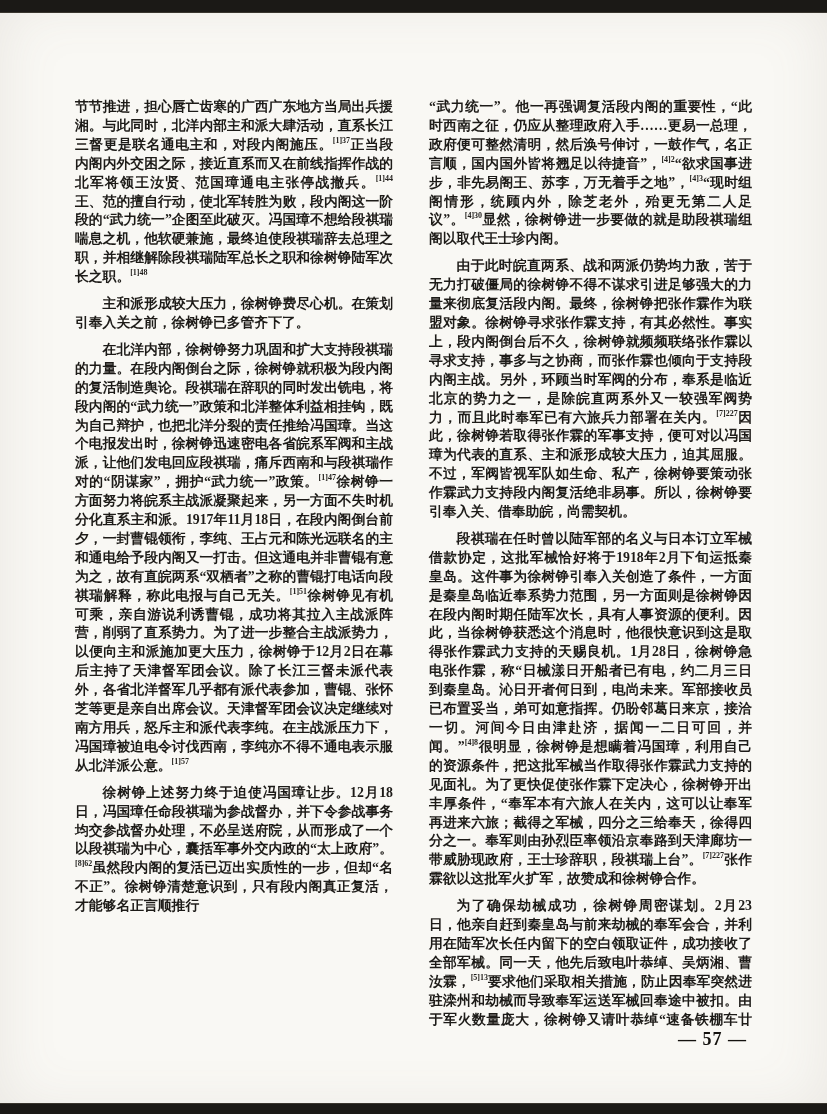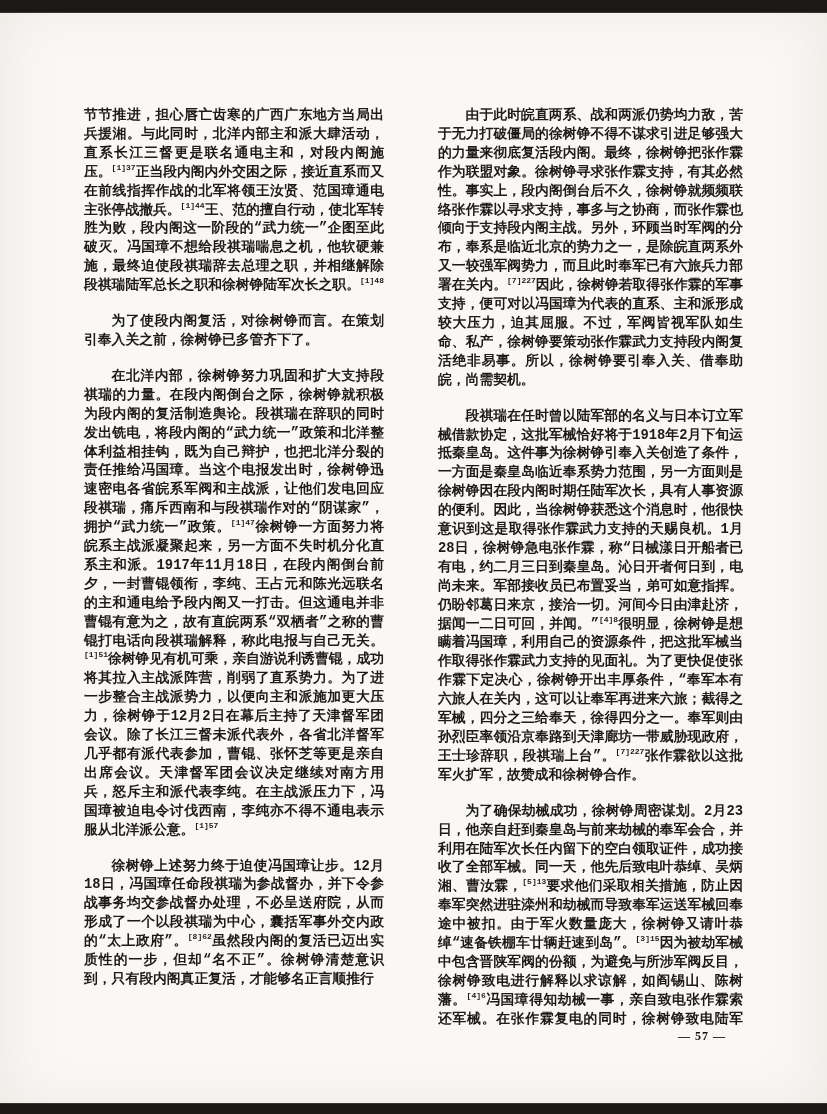--- a/index.html
+++ b/index.html
@@ -28,61 +28,61 @@
     height:940px;
     font-size:13.8px;
     line-height:18.9px;
     text-align:justify;
     color:#1d1b18;
     overflow:hidden;
   }
   .col-left{left:67px;}
   .col-right{left:421px;width:339px;}
   .col p{
-    margin:17px;
+    margin:8px;
     text-indent:2em;
     font-weight:600;
-    font-family:Liberation Mono, monospace;
   }
   .col p.no-indent{text-indent:0;}
   .col p.heading{
     font-weight:bold;
     color:#151310;
   }
   sup.cite{
     font-size:8px;
     font-weight:bold;
     line-height:0;
     vertical-align:super;
     white-space:nowrap;
   }
   .page-number{
     position:absolute;
     top:1029px;
     left:678px;
-    font-size:12px;
+    font-size:18px;
     font-weight:bold;
     letter-spacing:1px;
     color:#14120f;
   }
 </style>
 </head>
 <body>
 
 <div class="page">
   <div class="scan-edge top"></div>
   <div class="scan-edge bottom"></div>
 
   <div class="col col-left">
       <p class="no-indent">节节推进，担心唇亡齿寒的广西广东地方当局出兵援湘。与此同时，北洋内部主和派大肆活动，直系长江三督更是联名通电主和，对段内阁施压。<sup class="cite">[1]37</sup>正当段内阁内外交困之际，接近直系而又在前线指挥作战的北军将领王汝贤、范国璋通电主张停战撤兵。<sup class="cite">[1]44</sup>王、范的擅自行动，使北军转胜为败，段内阁这一阶段的“武力统一”企图至此破灭。冯国璋不想给段祺瑞喘息之机，他软硬兼施，最终迫使段祺瑞辞去总理之职，并相继解除段祺瑞陆军总长之职和徐树铮陆军次长之职。<sup class="cite">[1]48</sup></p>
-      <p class="">为了使段内阁复活，对徐树铮而言。在策划引奉入关之前，徐树铮已多管齐下了。</p>
+      <p class="">主和派形成较大压力，徐树铮费尽心机。在策划引奉入关之前，徐树铮已多管齐下了。</p>
       <p class="">在北洋内部，徐树铮努力巩固和扩大支持段祺瑞的力量。在段内阁倒台之际，徐树铮就积极为段内阁的复活制造舆论。段祺瑞在辞职的同时发出铣电，将段内阁的“武力统一”政策和北洋整体利益相挂钩，既为自己辩护，也把北洋分裂的责任推给冯国璋。当这个电报发出时，徐树铮迅速密电各省皖系军阀和主战派，让他们发电回应段祺瑞，痛斥西南和与段祺瑞作对的“阴谋家”，拥护“武力统一”政策。<sup class="cite">[1]47</sup>徐树铮一方面努力将皖系主战派凝聚起来，另一方面不失时机分化直系主和派。1917年11月18日，在段内阁倒台前夕，一封曹锟领衔，李纯、王占元和陈光远联名的主和通电给予段内阁又一打击。但这通电并非曹锟有意为之，故有直皖两系“双栖者”之称的曹锟打电话向段祺瑞解释，称此电报与自己无关。<sup class="cite">[1]51</sup>徐树铮见有机可乘，亲自游说利诱曹锟，成功将其拉入主战派阵营，削弱了直系势力。为了进一步整合主战派势力，以便向主和派施加更大压力，徐树铮于12月2日在幕后主持了天津督军团会议。除了长江三督未派代表外，各省北洋督军几乎都有派代表参加，曹锟、张怀芝等更是亲自出席会议。天津督军团会议决定继续对南方用兵，怒斥主和派代表李纯。在主战派压力下，冯国璋被迫电令讨伐西南，李纯亦不得不通电表示服从北洋派公意。<sup class="cite">[1]57</sup></p>
       <p class="">徐树铮上述努力终于迫使冯国璋让步。12月18日，冯国璋任命段祺瑞为参战督办，并下令参战事务均交参战督办处理，不必呈送府院，从而形成了一个以段祺瑞为中心，囊括军事外交内政的“太上政府”。<sup class="cite">[8]62</sup>虽然段内阁的复活已迈出实质性的一步，但却“名不正”。徐树铮清楚意识到，只有段内阁真正复活，才能够名正言顺推行</p>
     </div>
 
   <div class="col col-right">
+      <p class="no-indent">“武力统一”。他一再强调复活段内阁的重要性，“此时西南之征，仍应从整理政府入手……更易一总理，政府便可整然清明，然后涣号伸讨，一鼓作气，名正言顺，国内国外皆将翘足以待捷音”，<sup class="cite">[4]2</sup>“欲求国事进步，非先易阁王、苏李，万无着手之地”，<sup class="cite">[4]3</sup>“现时组阁情形，统顾内外，除芝老外，殆更无第二人足议”。<sup class="cite">[4]30</sup>显然，徐树铮进一步要做的就是助段祺瑞组阁以取代王士珍内阁。</p>
       <p class="">由于此时皖直两系、战和两派仍势均力敌，苦于无力打破僵局的徐树铮不得不谋求引进足够强大的力量来彻底复活段内阁。最终，徐树铮把张作霖作为联盟对象。徐树铮寻求张作霖支持，有其必然性。事实上，段内阁倒台后不久，徐树铮就频频联络张作霖以寻求支持，事多与之协商，而张作霖也倾向于支持段内阁主战。另外，环顾当时军阀的分布，奉系是临近北京的势力之一，是除皖直两系外又一较强军阀势力，而且此时奉军已有六旅兵力部署在关内。<sup class="cite">[7]227</sup>因此，徐树铮若取得张作霖的军事支持，便可对以冯国璋为代表的直系、主和派形成较大压力，迫其屈服。不过，军阀皆视军队如生命、私产，徐树铮要策动张作霖武力支持段内阁复活绝非易事。所以，徐树铮要引奉入关、借奉助皖，尚需契机。</p>
       <p class="">段祺瑞在任时曾以陆军部的名义与日本订立军械借款协定，这批军械恰好将于1918年2月下旬运抵秦皇岛。这件事为徐树铮引奉入关创造了条件，一方面是秦皇岛临近奉系势力范围，另一方面则是徐树铮因在段内阁时期任陆军次长，具有人事资源的便利。因此，当徐树铮获悉这个消息时，他很快意识到这是取得张作霖武力支持的天赐良机。1月28日，徐树铮急电张作霖，称“日械漾日开船者已有电，约二月三日到秦皇岛。沁日开者何日到，电尚未来。军部接收员已布置妥当，弟可如意指挥。仍盼邻葛日来京，接洽一切。河间今日由津赴济，据闻一二日可回，并闻。”<sup class="cite">[4]8</sup>很明显，徐树铮是想瞒着冯国璋，利用自己的资源条件，把这批军械当作取得张作霖武力支持的见面礼。为了更快促使张作霖下定决心，徐树铮开出丰厚条件，“奉军本有六旅人在关内，这可以让奉军再进来六旅；截得之军械，四分之三给奉天，徐得四分之一。奉军则由孙烈臣率领沿京奉路到天津廊坊一带威胁现政府，王士珍辞职，段祺瑞上台”。<sup class="cite">[7]227</sup>张作霖欲以这批军火扩军，故赞成和徐树铮合作。</p>
       <p class="">为了确保劫械成功，徐树铮周密谋划。2月23日，他亲自赶到秦皇岛与前来劫械的奉军会合，并利用在陆军次长任内留下的空白领取证件，成功接收了全部军械。同一天，他先后致电叶恭绰、吴炳湘、曹汝霖，<sup class="cite">[5]13</sup>要求他们采取相关措施，防止因奉军突然进驻滦州和劫械而导致奉军运送军械回奉途中被扣。由于军火数量庞大，徐树铮又请叶恭绰“速备铁棚车廿辆赶速到岛”。<sup class="cite">[3]15</sup>因为被劫军械中包含晋陕军阀的份额，为避免与所涉军阀反目，徐树铮致电进行解释以求谅解，如阎锡山、陈树藩。<sup class="cite">[4]6</sup>冯国璋得知劫械一事，亲自致电张作霖索还军械。在张作霖复电的同时，徐树铮致电陆军部，为劫械辩护。徐树</p>
     </div>
 
   <div class="page-number">— 57 —</div>
 </div>
 
 </body></html>

